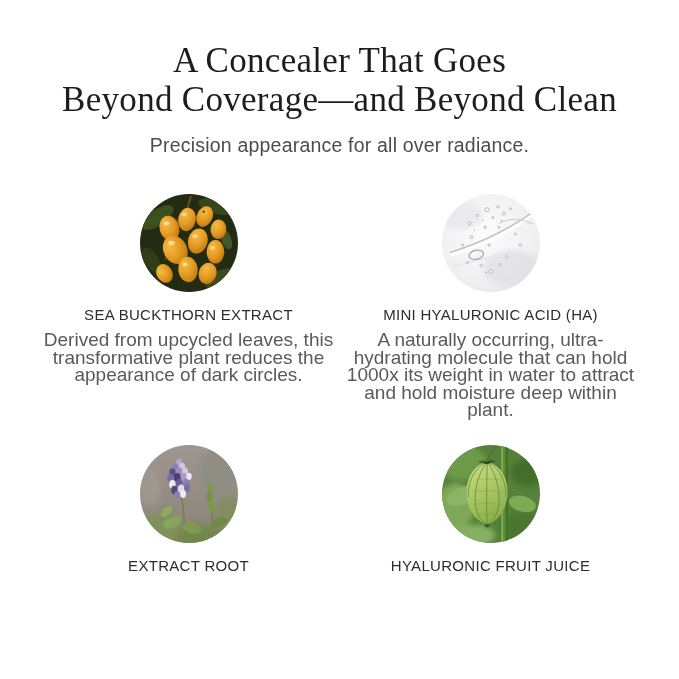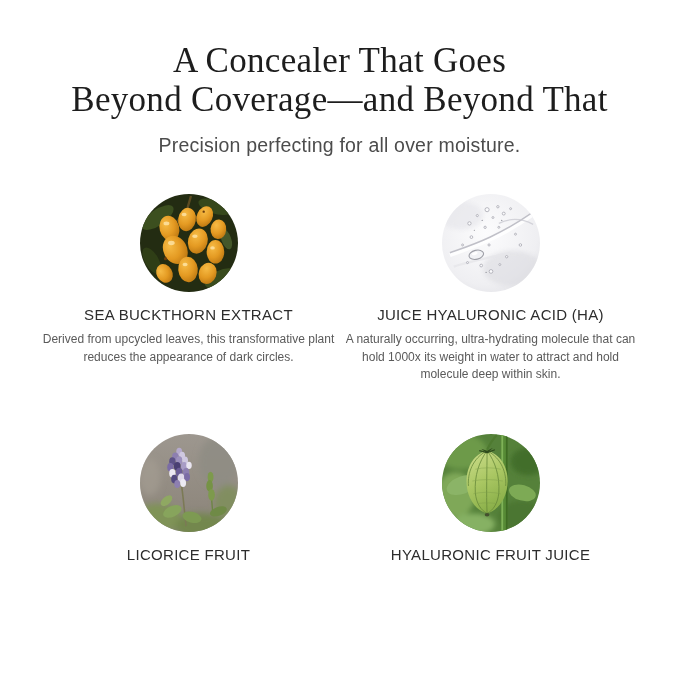--- a/index.html
+++ b/index.html
@@ -26,57 +26,57 @@
     text-align:center;
     font-size:19.5px;
     letter-spacing:0.2px;
     color:#4c4c4c;
   }
   .grid {
     width:604px;
     margin:37px auto 0;
     display:grid;
     grid-template-columns:302px 302px;
-    row-gap:50px;
+    row-gap:26px;
   }
   .card { display:flex; flex-direction:column; align-items:center; text-align:center; }
   .photo {
     width:98px; height:98px;
     border-radius:50%;
     overflow:hidden;
     flex:0 0 auto;
   }
   .photo svg { display:block; width:98px; height:98px; }
   .card h3 {
     margin-top:14px;
     font-size:15px;
     font-weight:400;
     letter-spacing:0.3px;
     color:#2d2d2d;
     white-space:nowrap;
   }
   .card p {
     margin-top:8px;
-    font-size:12px;
+    font-size:19px;
     line-height:17.5px;
     color:#5a5a5a;
     max-width:294px;
   }
 </style>
 </head>
 <body>
 
 <div class="page">
 
   <h1 class="title">
     <span>A Concealer That Goes</span>
-    <span>Beyond Coverage—and Beyond That</span>
+    <span>Beyond Coverage—and Beyond Clean</span>
   </h1>
 
-  <p class="subtitle">Precision perfecting for all over moisture.</p>
+  <p class="subtitle">Precision appearance for all over radiance.</p>
 
   <div class="grid">
 
     <section class="card">
       <div class="photo">
         <svg viewBox="0 0 100 100">
           <defs>
             <radialGradient id="sbBerry" cx="35%" cy="30%" r="80%">
               <stop offset="0%" stop-color="#f6bb45"></stop>
               <stop offset="55%" stop-color="#e49a22"></stop>
@@ -162,22 +162,22 @@
             <circle cx="80" cy="52" r="1.3"></circle>
           </g>
           <g fill="#8b8c94">
             <circle cx="41" cy="27" r="0.6"></circle>
             <circle cx="61" cy="27" r="0.6"></circle>
             <circle cx="45" cy="80" r="0.6"></circle>
             <circle cx="33" cy="37" r="0.6"></circle>
           </g>
         </svg>
       </div>
-      <h3>JUICE HYALURONIC ACID (HA)</h3>
-      <p>A naturally occurring, ultra-hydrating molecule that can hold 1000x its weight in water to attract and hold molecule deep within skin.</p>
+      <h3>MINI HYALURONIC ACID (HA)</h3>
+      <p>A naturally occurring, ultra-hydrating molecule that can hold 1000x its weight in water to attract and hold moisture deep within plant.</p>
     </section>
 
     <section class="card">
       <div class="photo">
         <svg viewBox="0 0 100 100">
           <defs>
             <linearGradient id="licBg" x1="0" y1="0" x2="0" y2="1">
               <stop offset="0%" stop-color="#9d978f"></stop>
               <stop offset="70%" stop-color="#90897f"></stop>
               <stop offset="100%" stop-color="#838272"></stop>
@@ -220,21 +220,21 @@
             <ellipse cx="40" cy="39" rx="3.4" ry="4.6" fill="#6b5d96"></ellipse>
             <ellipse cx="47" cy="39" rx="3.2" ry="4.4" fill="#8d7fb0"></ellipse>
             <ellipse cx="35" cy="46" rx="3.2" ry="4.4" fill="#544a80"></ellipse>
             <ellipse cx="42" cy="45" rx="3.4" ry="4.6" fill="#ded8ea"></ellipse>
             <ellipse cx="48" cy="44" rx="3" ry="4.2" fill="#7b6ca6"></ellipse>
             <ellipse cx="38" cy="51" rx="3" ry="4" fill="#8d7fb0"></ellipse>
             <ellipse cx="44" cy="50" rx="3" ry="4" fill="#eceaf3"></ellipse>
           </g>
         </svg>
       </div>
-      <h3>LICORICE FRUIT</h3>
+      <h3>EXTRACT ROOT</h3>
     </section>
 
     <section class="card">
       <div class="photo">
         <svg viewBox="0 0 100 100">
           <defs>
             <linearGradient id="gbHusk" x1="0" y1="0" x2="0.4" y2="1">
               <stop offset="0%" stop-color="#cede8e"></stop>
               <stop offset="55%" stop-color="#aac763"></stop>
               <stop offset="100%" stop-color="#8bb04a"></stop>

